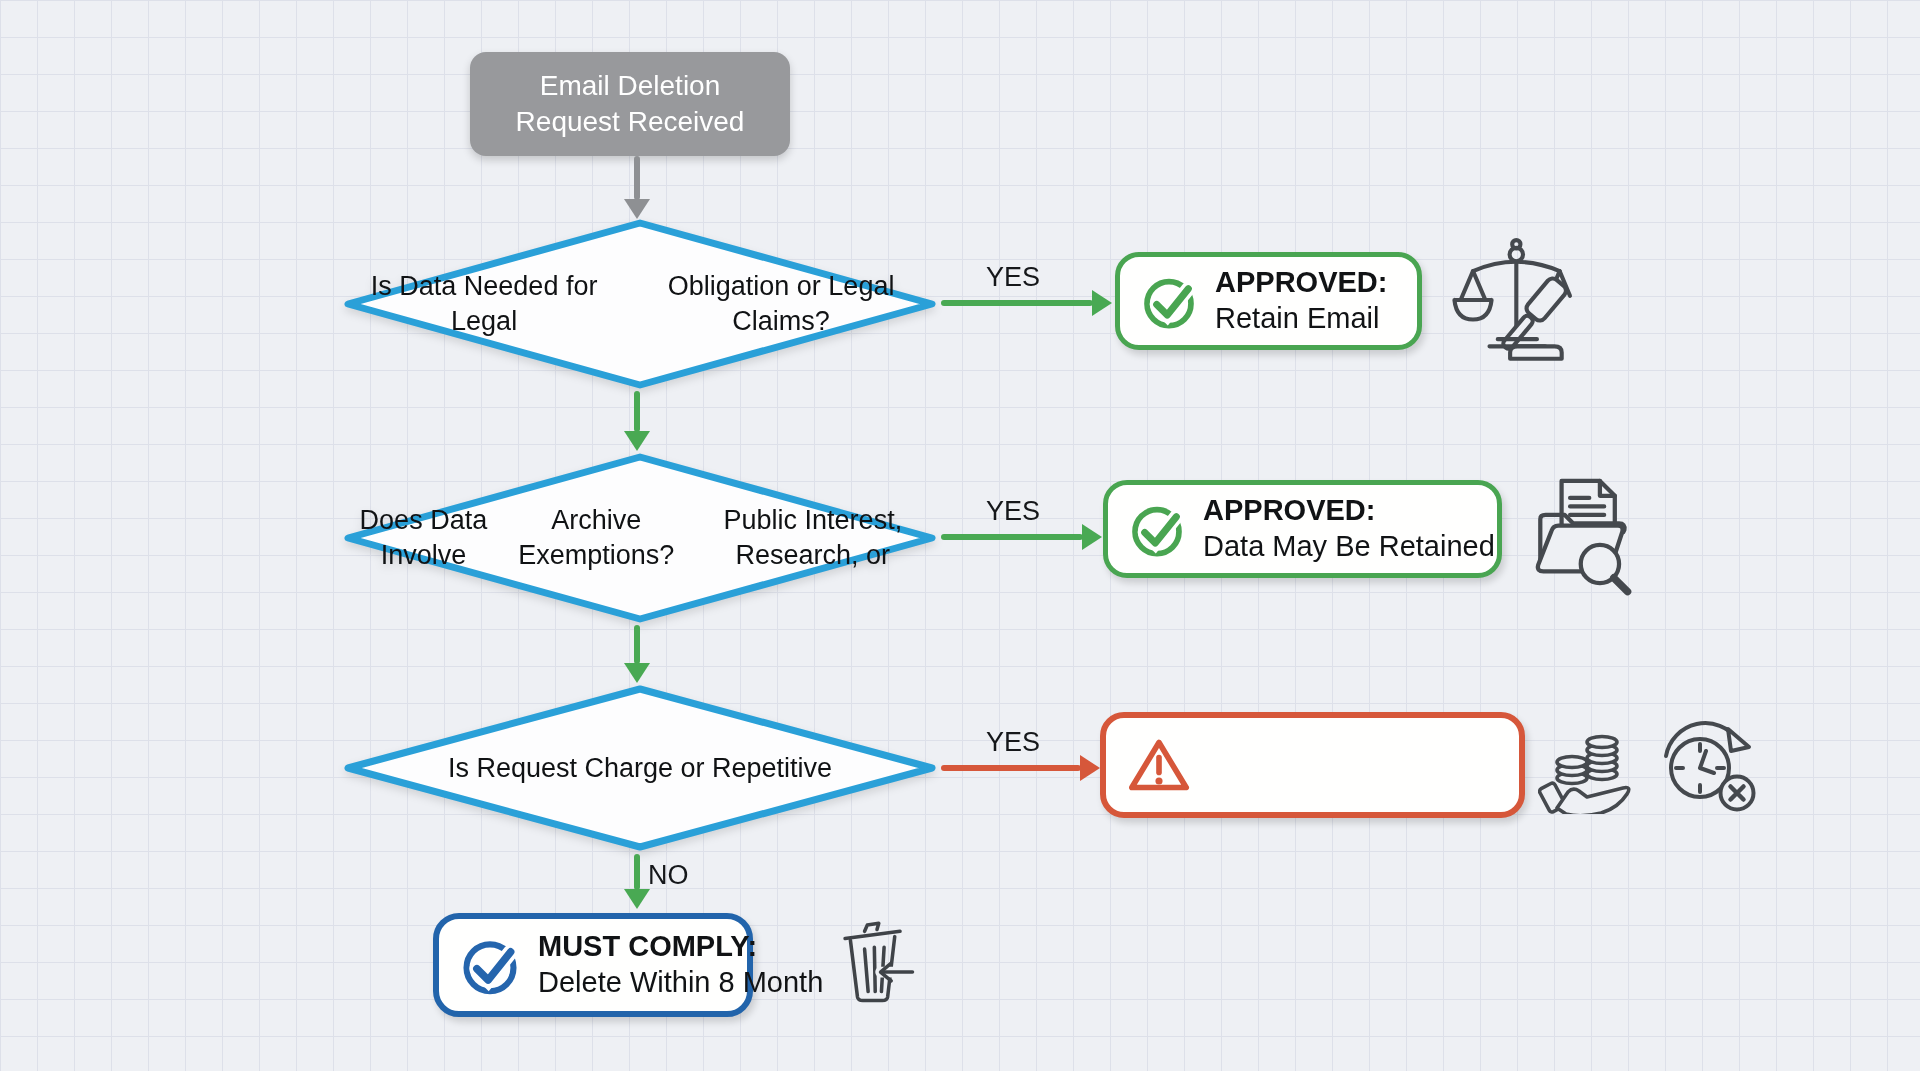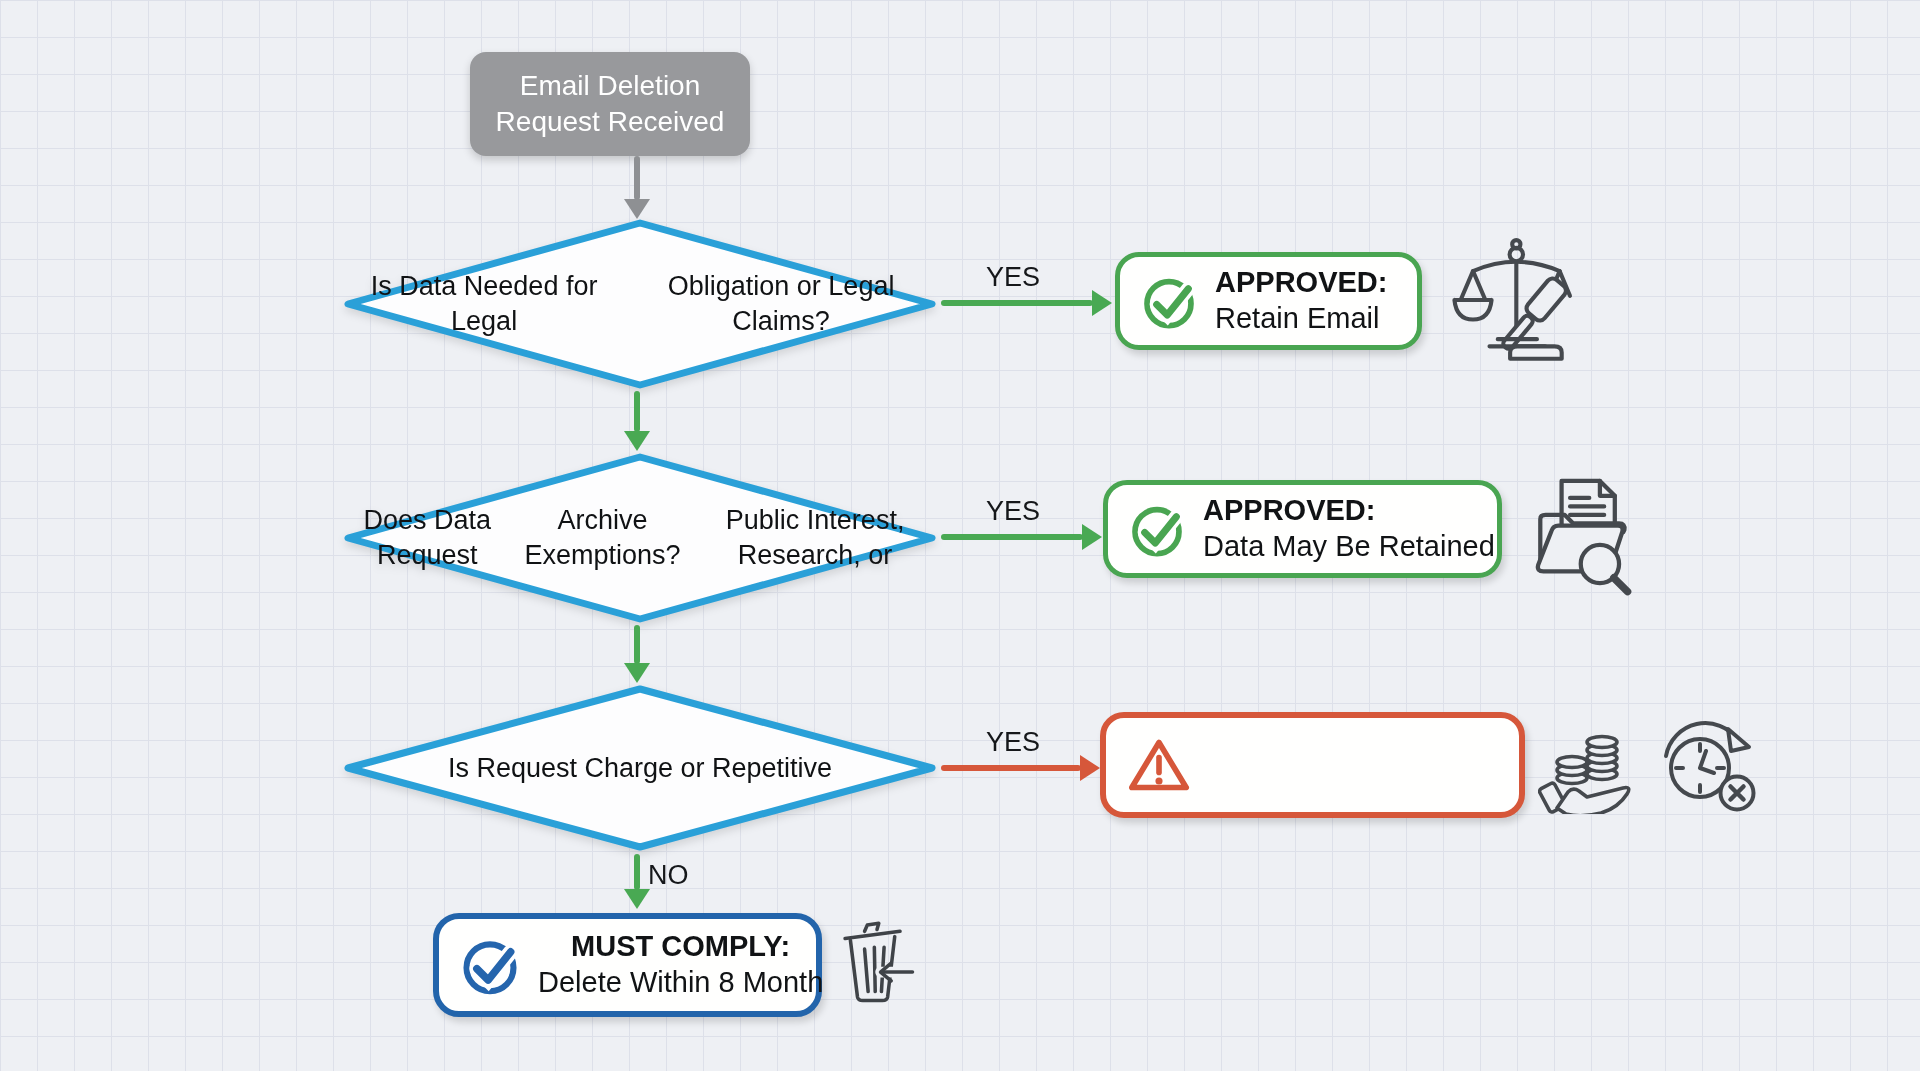--- a/index.html
+++ b/index.html
@@ -8,21 +8,21 @@
     font-family:"Liberation Sans", sans-serif;color:#15171a;
     background-color:#eef0f4;
     background-image:
       linear-gradient(to right, #dde0e9 1.5px, transparent 1.5px),
       linear-gradient(to bottom, #dde0e9 1.5px, transparent 1.5px);
     background-size:37px 37px;
   }
   .abs{position:absolute;}
   
   .start-box{
-    left:470px;top:52px;width:280px;height:104px;border-radius:16px;
+    left:470px;top:52px;width:320px;height:104px;border-radius:16px;
     background:#98999c;box-shadow:0 4px 8px rgba(0,0,0,.18);
     display:flex;flex-direction:column;align-items:center;justify-content:center;
     color:#ffffff;font-size:28px;line-height:1.3;text-align:left;
   }
   
   .diamond{filter:drop-shadow(0 4px 4px rgba(0,0,0,.12));}
   .diamond svg{display:block;}
   .diamond .dtext{
     position:absolute;left:0;top:0;width:100%;height:100%;
     display:flex;align-items:center;justify-content:center;
@@ -119,21 +119,21 @@
   <div class="abs green">
     <div class="abs v-line" style="left:634px;top:391px;height:41px;"></div>
     <div class="abs v-head" style="left:624px;top:431px;"></div>
   </div>
 
   <div class="abs diamond" style="left:343px;top:452px;width:594px;height:172px;">
     <svg width="594" height="172" viewBox="0 0 594 172">
       <polygon points="297,5 589,86 297,167 5,86" fill="#fdfdfe" stroke="#2aa0d8" stroke-width="7" stroke-linejoin="round"></polygon>
     </svg>
     <div class="dtext">
-      <span>Does Data Request</span>
+      <span>Does Data Involve</span>
       <span>Archive Exemptions?</span>
       <span>Public Interest, Research, or</span>
     </div>
   </div>
 
   <div class="abs edge-label" style="left:958px;top:496px;">YES</div>
   <div class="abs green">
     <div class="abs h-line" style="left:941px;top:534px;width:142px;"></div>
     <div class="abs h-head" style="left:1082px;top:524px;"></div>
   </div>
@@ -228,21 +228,21 @@
       </g>
     </svg>
   </span>
 
   <div class="abs edge-label" style="left:648px;top:860px;text-align:left;width:90px;">NO</div>
   <div class="abs green">
     <div class="abs v-line" style="left:634px;top:854px;height:36px;"></div>
     <div class="abs v-head" style="left:624px;top:889px;"></div>
   </div>
 
-  <div class="abs obox bd-blue" style="left:433px;top:913px;width:389px;height:104px;border-radius:26px;text-align:center;">
+  <div class="abs obox bd-blue" style="left:433px;top:913px;width:320px;height:104px;border-radius:26px;">
     <span class="icon">
       <svg width="62" height="62" viewBox="0 0 66 66">
         <circle cx="33" cy="36" r="25" fill="none" stroke="#2565ad" stroke-width="6.5"></circle>
         <path d="M19 37 L31 49 L55 19" fill="none" stroke="#ffffff" stroke-width="16" stroke-linecap="round"></path>
         <path d="M19 37 L31 49 L55 19" fill="none" stroke="#2565ad" stroke-width="8" stroke-linecap="round" stroke-linejoin="round"></path>
       </svg>
     </span>
     <div class="txt">
       <div class="b">MUST COMPLY:</div>
       <div>Delete Within 8 Month</div>

